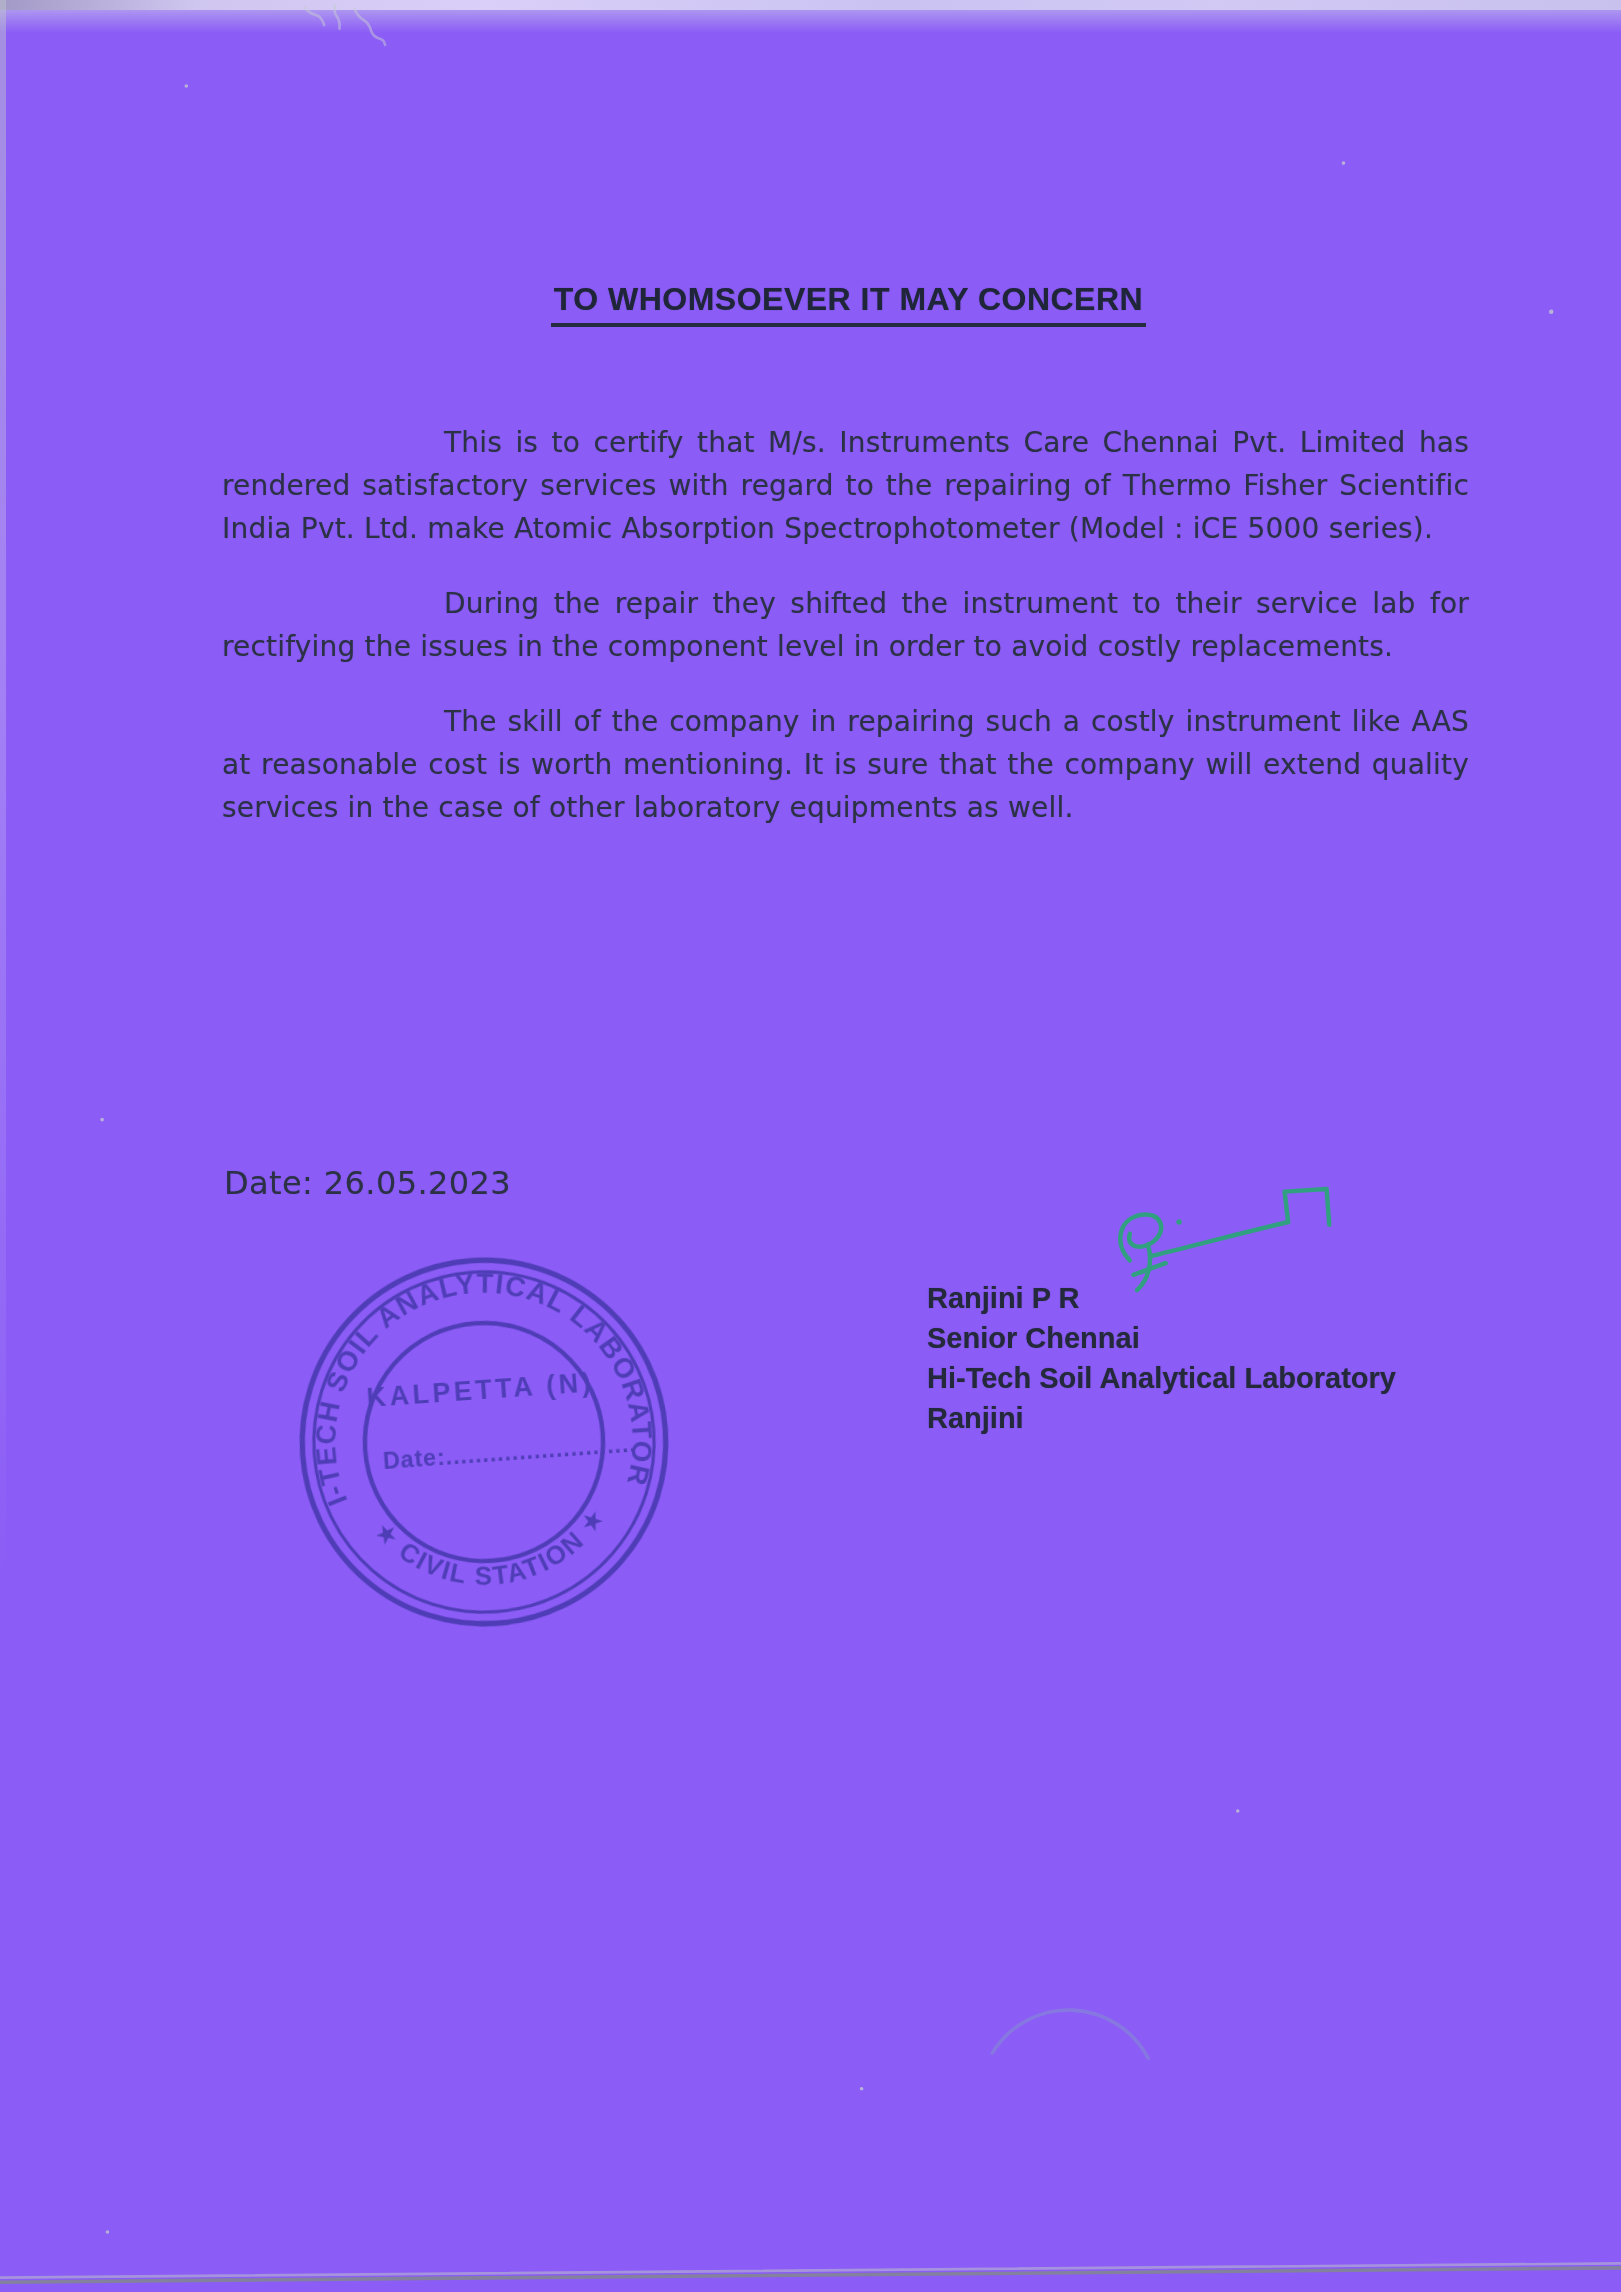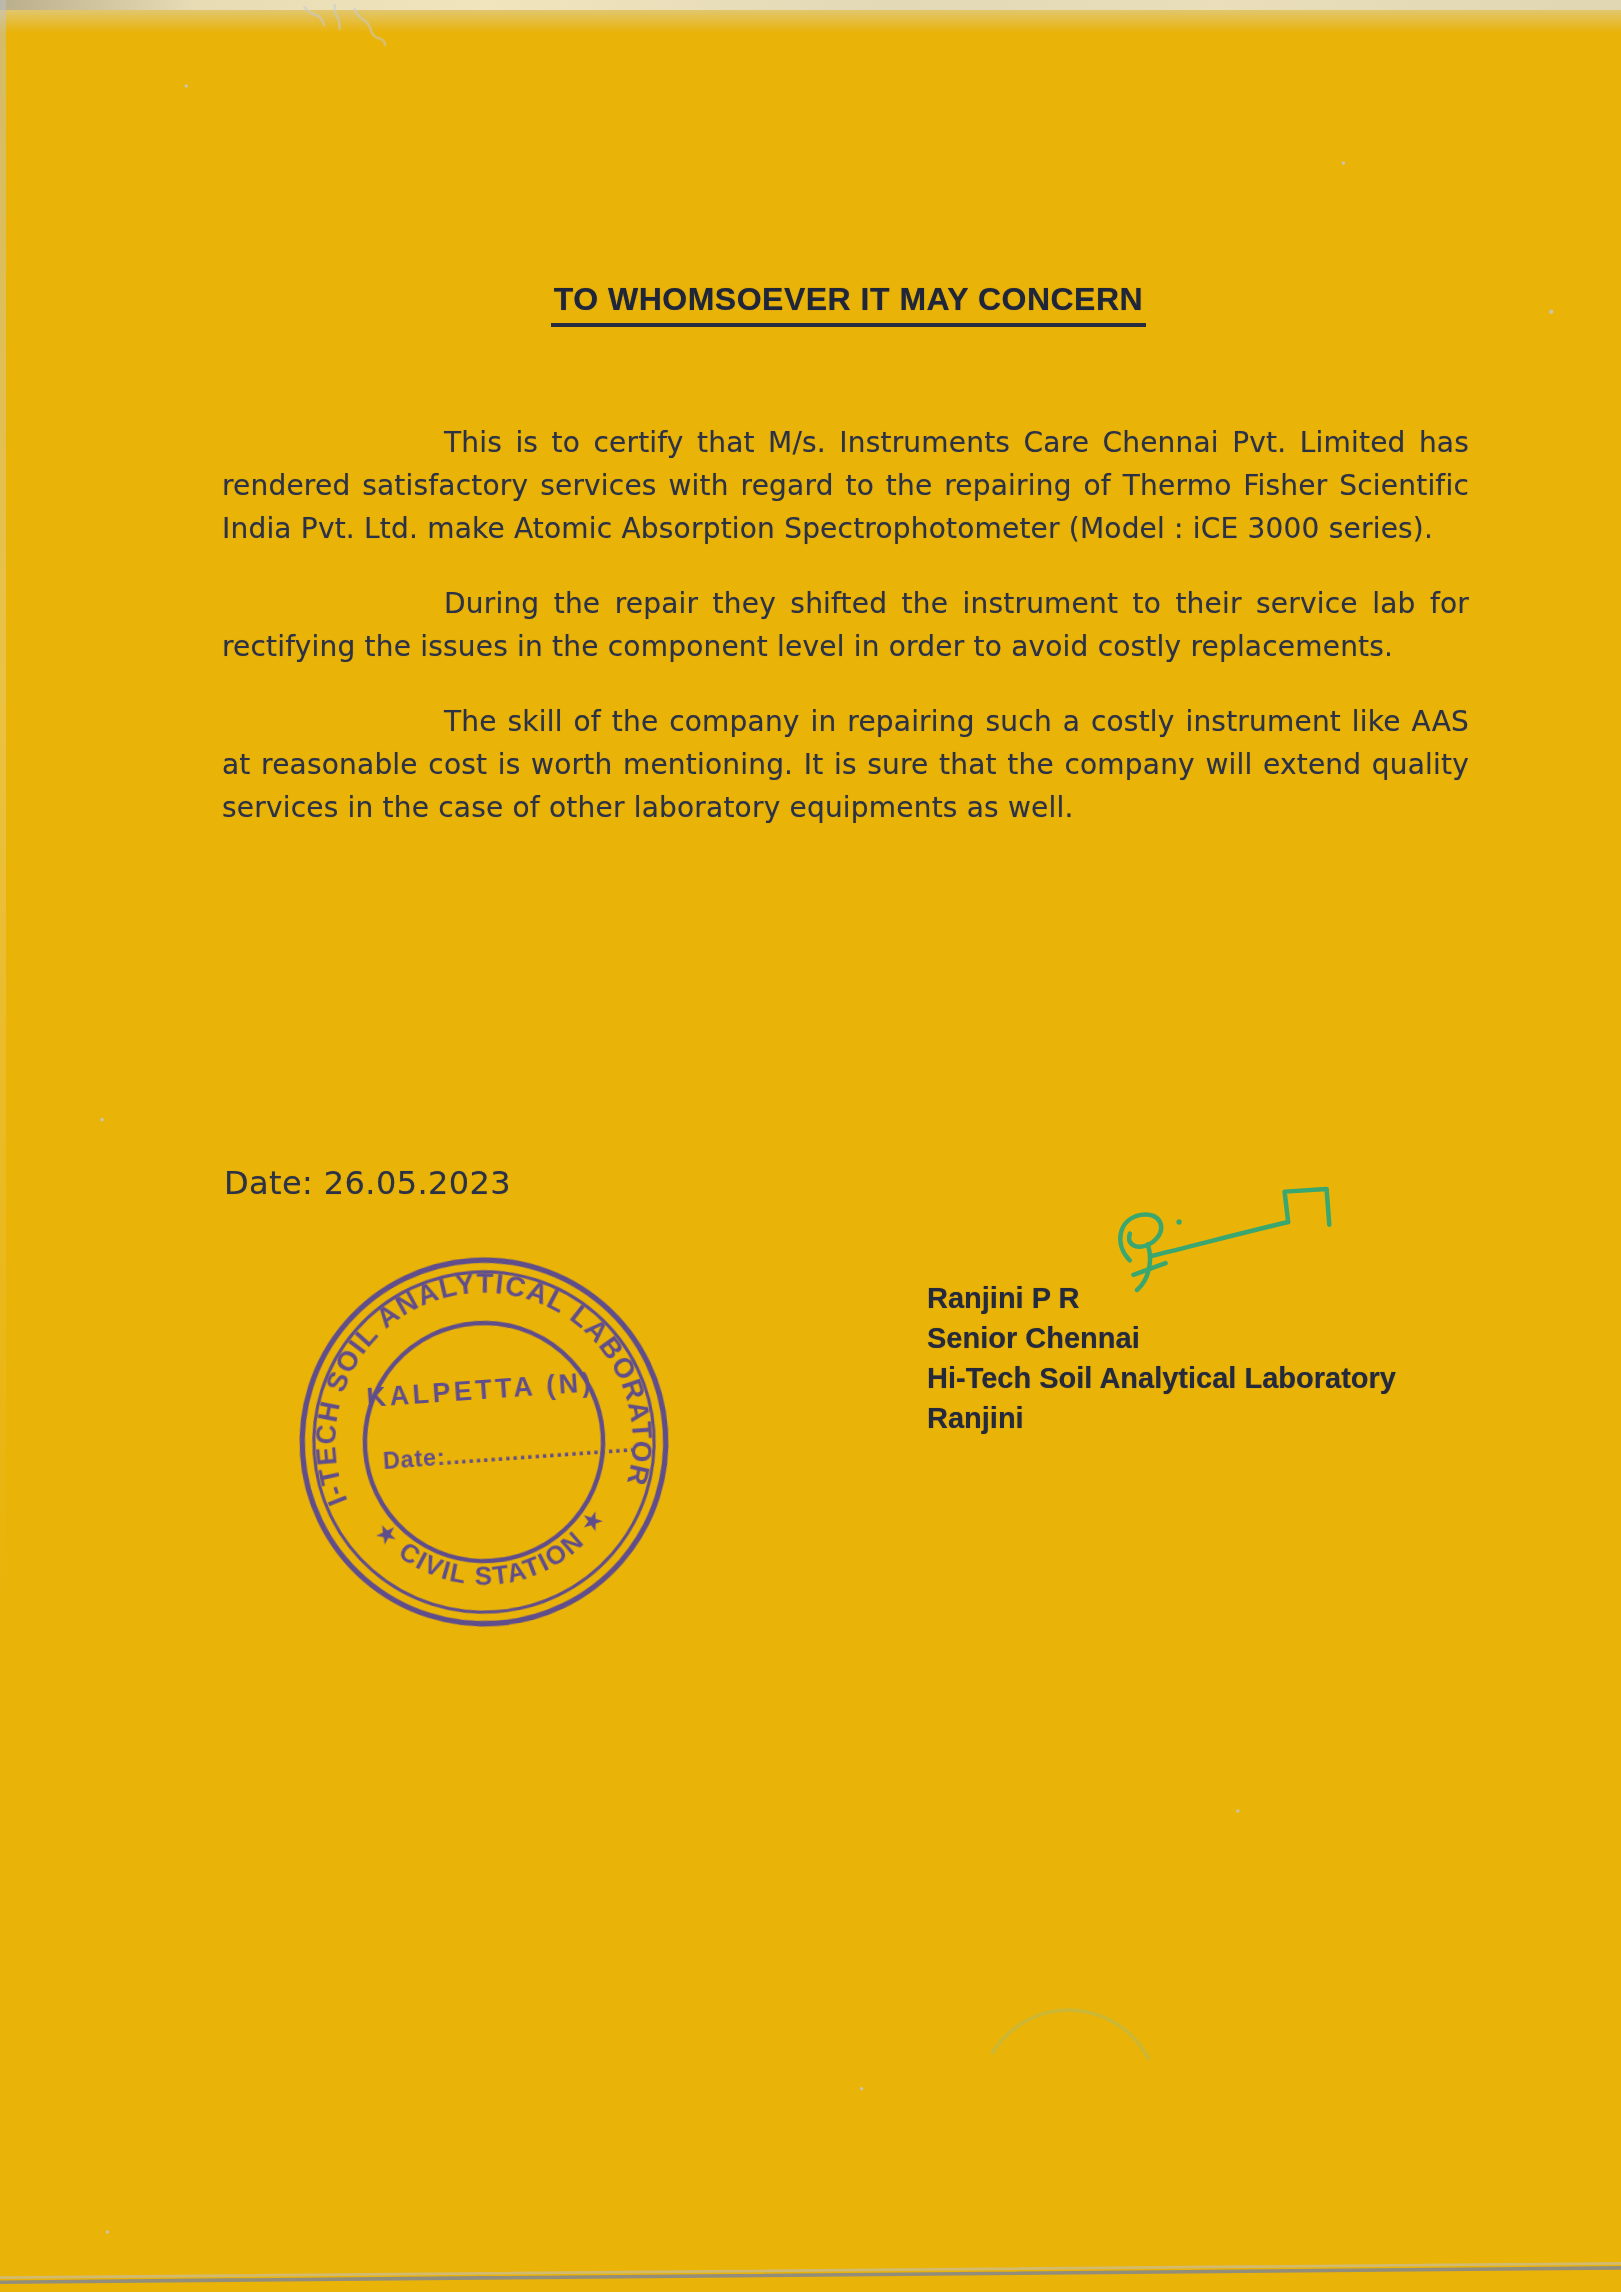--- a/index.html
+++ b/index.html
@@ -1,19 +1,19 @@
 <!DOCTYPE html>
 <html style="font-size:14.3px"><head>
 <meta charset="utf-8">
 <style>
   html,body{margin:0;padding:0;background:#ffffff;}
   .page{
     position:relative;
     width:1622px;height:2293px;
-    background:#eab308;
+    background:#8b5cf6;
     overflow:hidden;
     font-family:"DejaVu Sans",sans-serif;
     color:#2b3142;
   }
   
   .scan-top{
     position:absolute;top:0;left:0;width:100%;height:9.9px;
     background:linear-gradient(90deg,#a9adb5 0%,#e6e9ee 12%,#f3f5f9 30%,#dfe5f0 55%,#e9edf4 75%,#dde2ea 100%);
     opacity:.75;
   }
@@ -80,21 +80,21 @@
 
 <div class="page">
 
   <div class="scan-top"></div>
   <div class="scan-top-fade"></div>
   <div class="scan-left"></div>
 
   <h1 class="title"><span class="title-text">TO WHOMSOEVER IT MAY CONCERN</span></h1>
 
   <div class="body-text">
-    <p>This is to certify that M/s. Instruments Care Chennai Pvt. Limited has rendered satisfactory services with regard to the repairing of Thermo Fisher Scientific India Pvt. Ltd. make Atomic Absorption Spectrophotometer (Model : iCE 3000 series).</p>
+    <p>This is to certify that M/s. Instruments Care Chennai Pvt. Limited has rendered satisfactory services with regard to the repairing of Thermo Fisher Scientific India Pvt. Ltd. make Atomic Absorption Spectrophotometer (Model : iCE 5000 series).</p>
     <p>During the repair they shifted the instrument to their service lab for rectifying the issues in the component level in order to avoid costly replacements.</p>
     <p>The skill of the company in repairing such a costly instrument like AAS at reasonable cost is worth mentioning. It is sure that the company will extend quality services in the case of other laboratory equipments as well.</p>
   </div>
 
   <div class="date-line">Date: 26.05.2023</div>
 
   <svg class="signature" width="269" height="152" viewBox="0 0 300 170">
     <g fill="none" stroke="#2aa678" stroke-width="5" stroke-linecap="round" stroke-linejoin="round" opacity="0.92">
       <path d="M33,90 C15,72 20,44 45,39 C68,35 76,56 59,69 C45,79 28,75 33,60"></path>
       <path d="M53,72 C59,90 54,112 41,123"></path>

